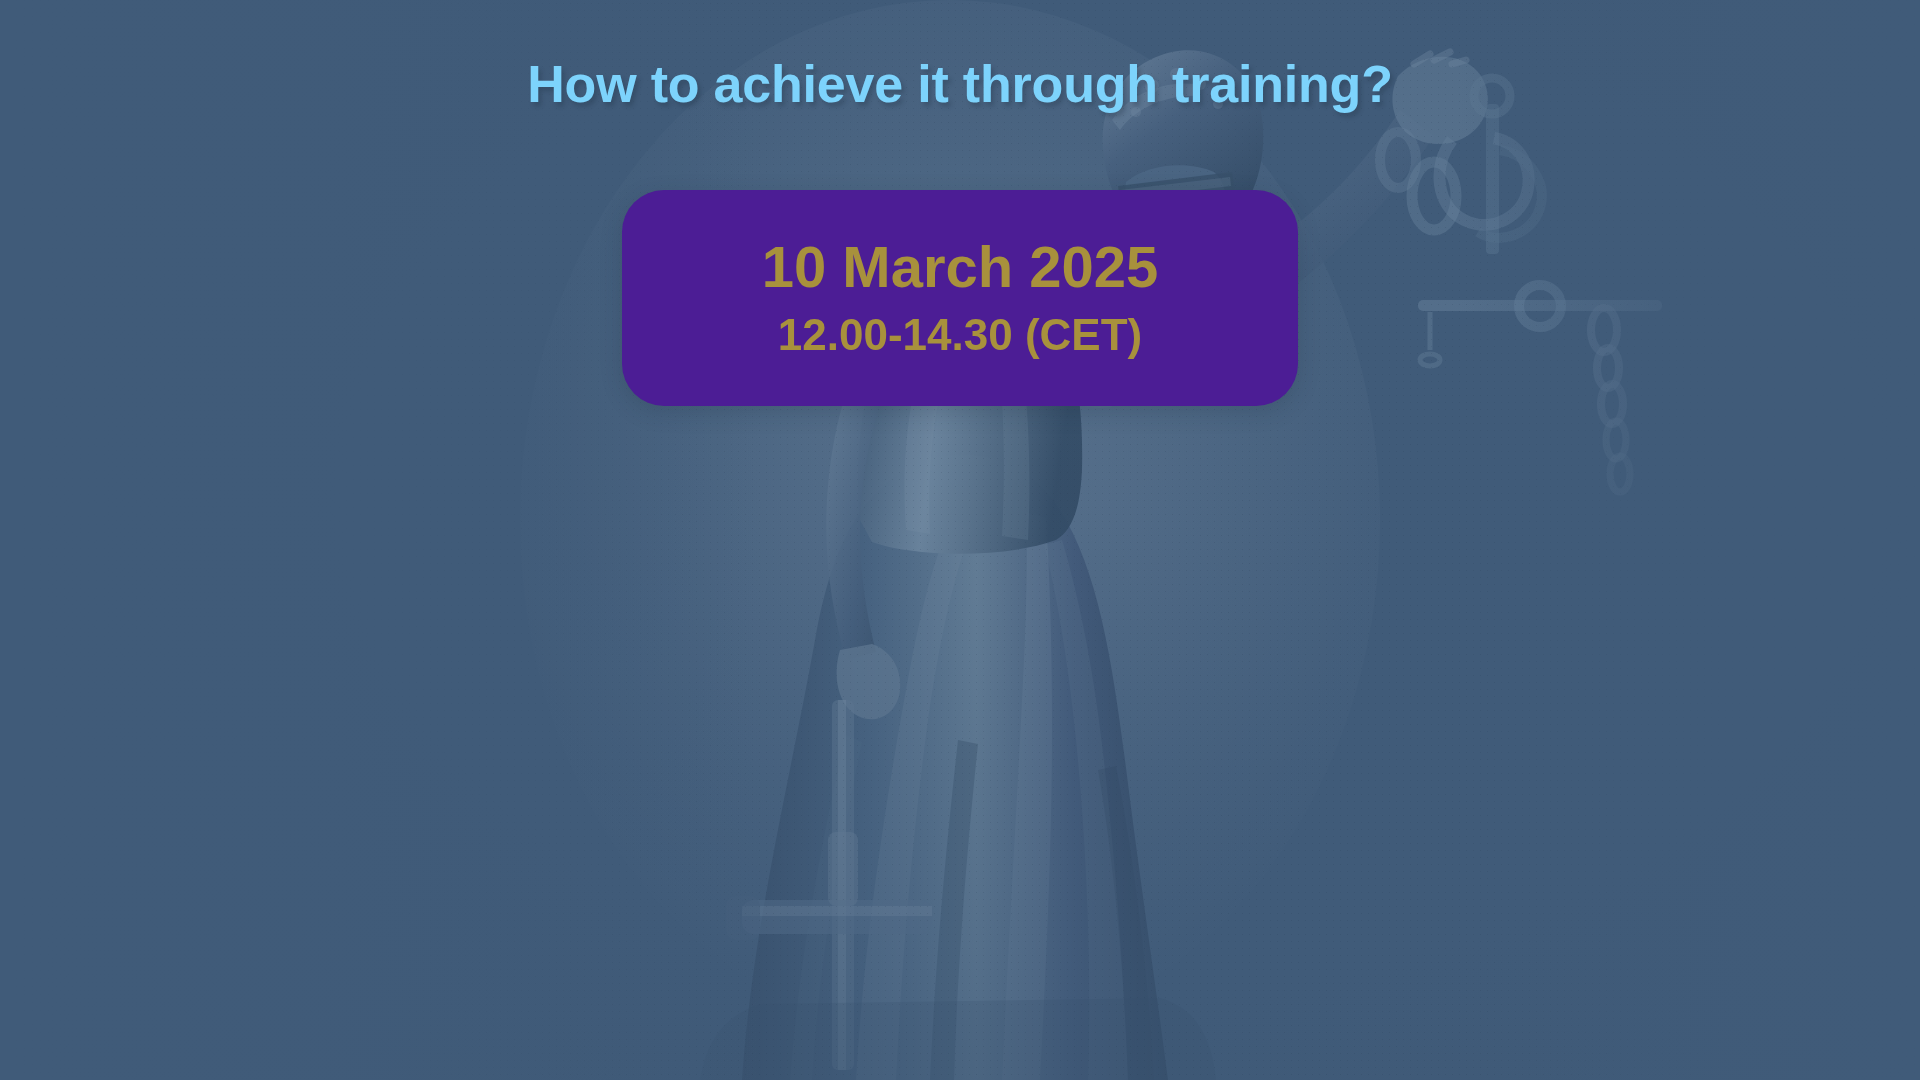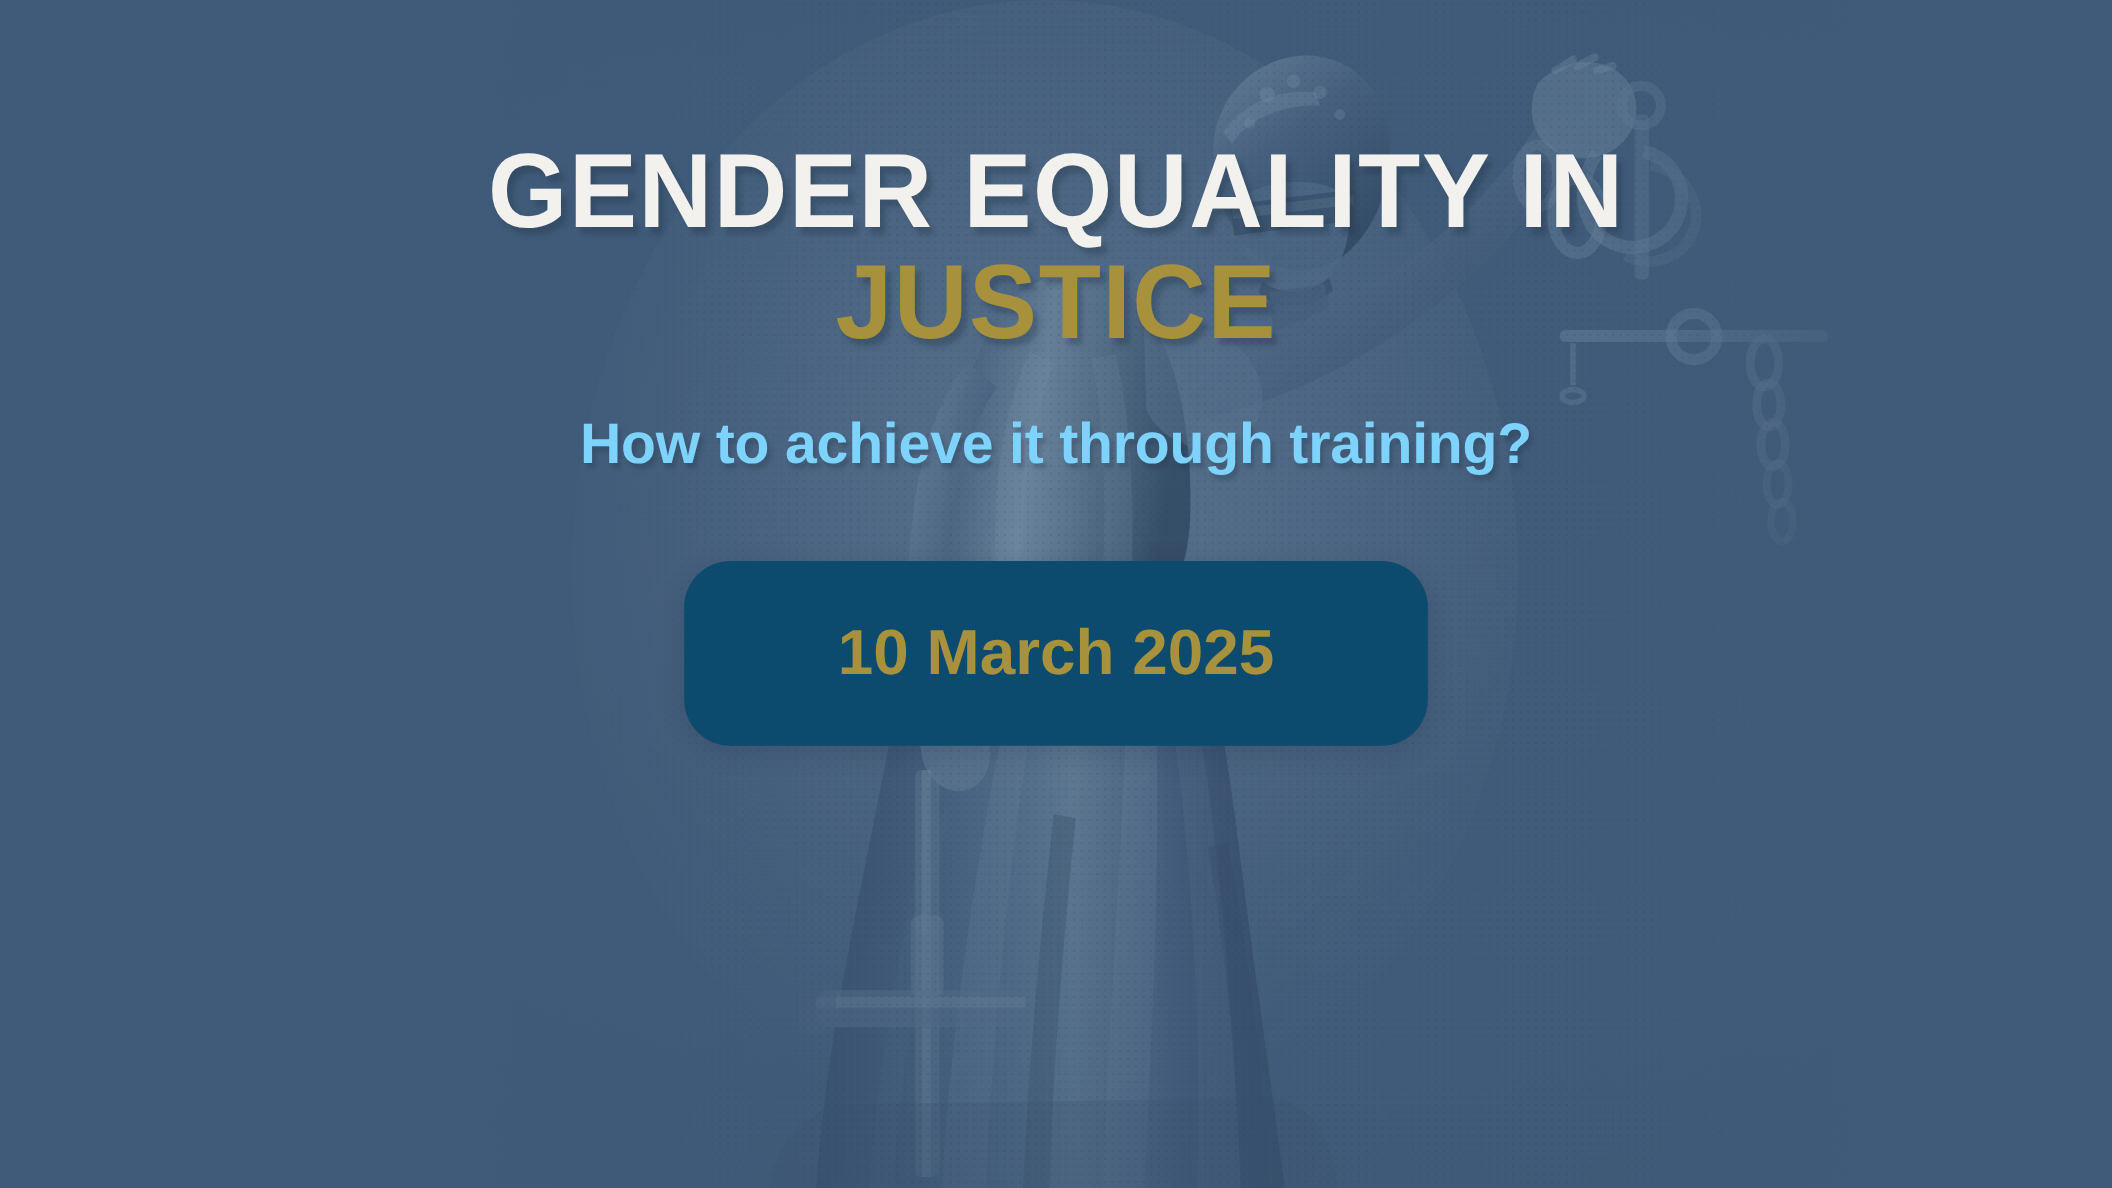--- a/index.html
+++ b/index.html
@@ -110,22 +110,22 @@
     color:#7dd3fc;
     letter-spacing:-0.2px;
     text-shadow:3px 4px 4px rgba(30,46,64,0.28);
     white-space:nowrap;
   }
 
   
   .date-card {
     margin-top:76px;
     width:676px;
-    height:168px;
-    background:#0c4a6e;
+    height:216px;
+    background:#4c1d95;
     border-radius:42px;
     display:flex;
     flex-direction:column;
     align-items:center;
     justify-content:center;
     box-shadow:0 6px 22px rgba(26,42,60,0.20);
     text-align:right;
   }
   .date-main {
     font-size:58px;
@@ -304,25 +304,22 @@
     </svg>
 
     <div class="bg-overlay"></div>
     <div class="bg-dots"></div>
     <div class="bg-left-fade"></div>
     <div class="bg-right-fade"></div>
   </div>
 
   <div class="content">
 
-    <div class="headline-wrap">
-      <div class="headline-1">GENDER EQUALITY IN</div>
-      <div class="headline-2">JUSTICE</div>
-    </div>
 
     <div class="subtitle">How to achieve it through training?</div>
 
     <div class="date-card">
       <div class="date-main">10 March 2025</div>
+      <div class="date-sub">12.00-14.30 (CET)</div>
     </div>
 
   </div>
 </div>
 
 </body></html>

